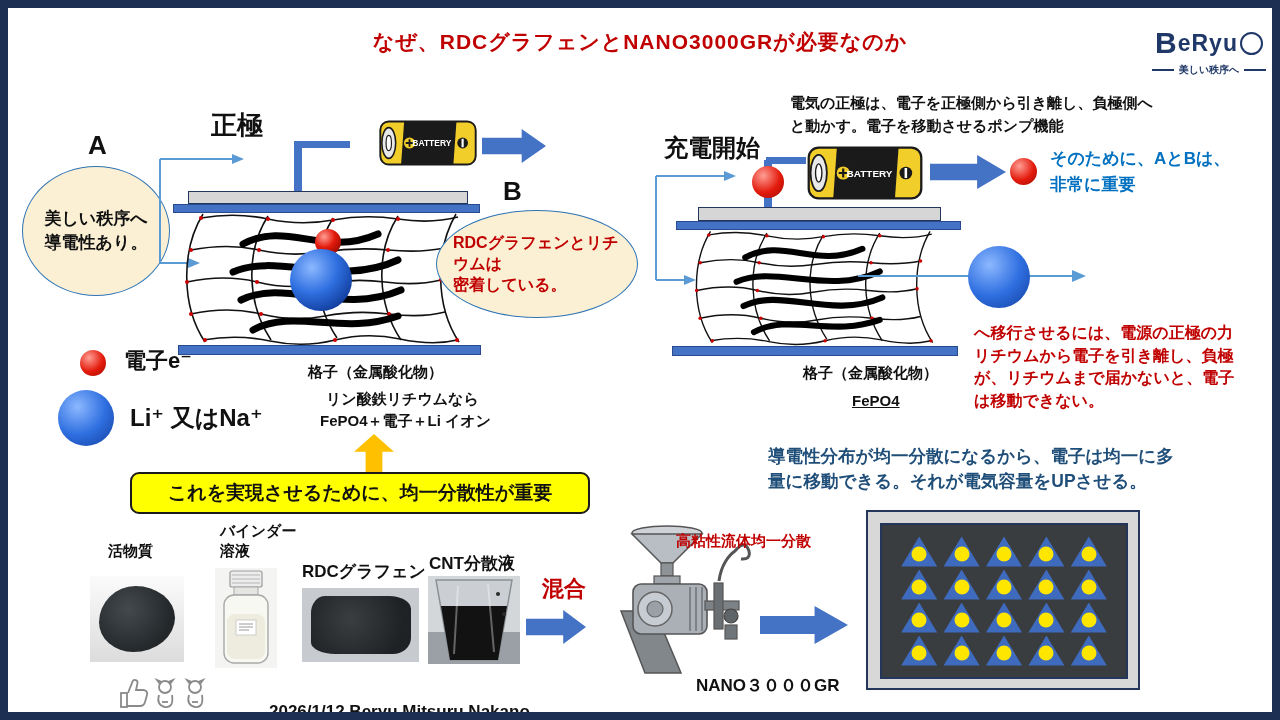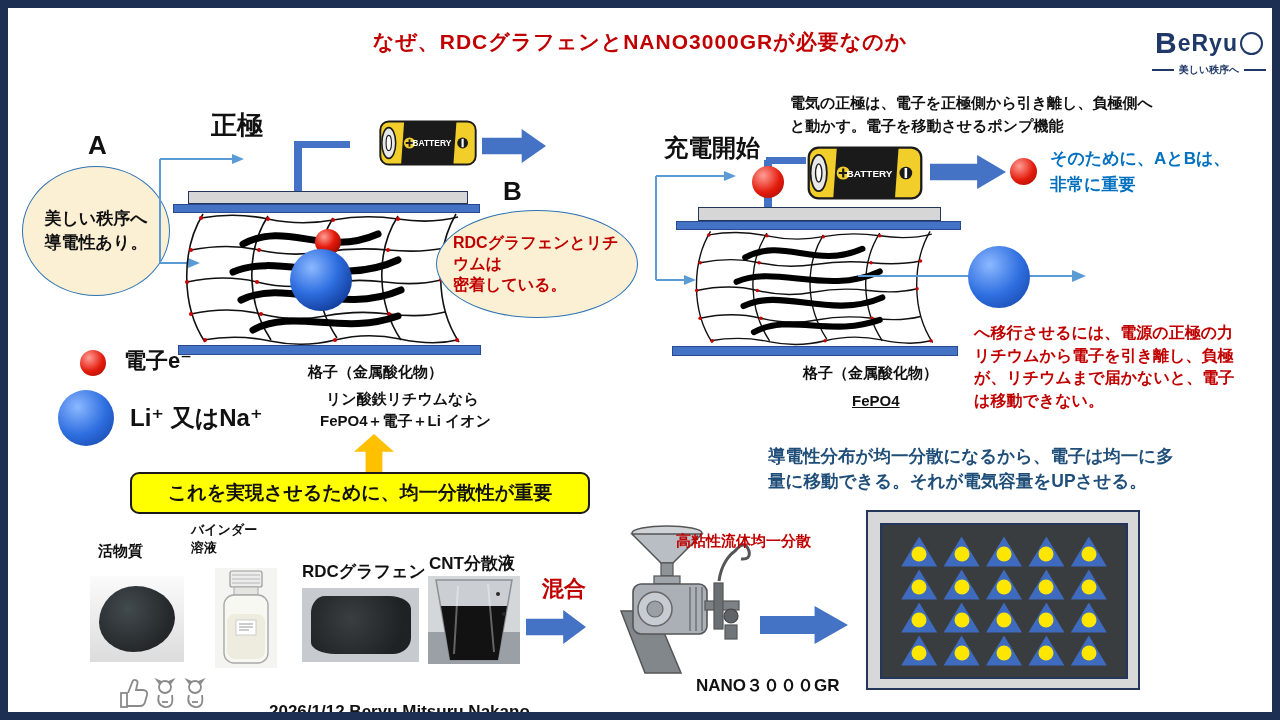--- a/index.html
+++ b/index.html
@@ -267,22 +267,22 @@
     <span style="display:block;">リチウムから電子を引き離し、負極</span>
     <span style="display:block;">が、リチウムまで届かないと、電子</span>
     <span style="display:block;">は移動できない。</span>
   </div>
 
   <div class="abs steel-t" style="left:760px;top:436px;font-size:17.5px;line-height:1.42;">
     <span style="display:block;">導電性分布が均一分散になるから、電子は均一に多</span>
     <span style="display:block;">量に移動できる。それが電気容量をUPさせる。</span>
   </div>
 
-  <div class="abs black-head" style="left:90px;top:534px;font-size:15px;">活物質</div>
-  <div class="abs black-head" style="left:183px;top:513px;font-size:13px;line-height:1.35;">
+  <div class="abs black-head" style="left:100px;top:534px;font-size:15px;">活物質</div>
+  <div class="abs black-head" style="left:212px;top:513px;font-size:15px;line-height:1.35;">
     <span style="display:block;">バインダー</span>
     <span style="display:block;">溶液</span>
   </div>
   <div class="abs black-head" style="left:294px;top:552px;font-size:17px;">RDCグラフェン</div>
   <div class="abs black-head" style="left:421px;top:544px;font-size:17px;">CNT分散液</div>
 
   <div class="abs photo ph-powder" style="left:82px;top:568px;width:94px;height:86px;">
     <div class="blob"></div>
   </div>
 

